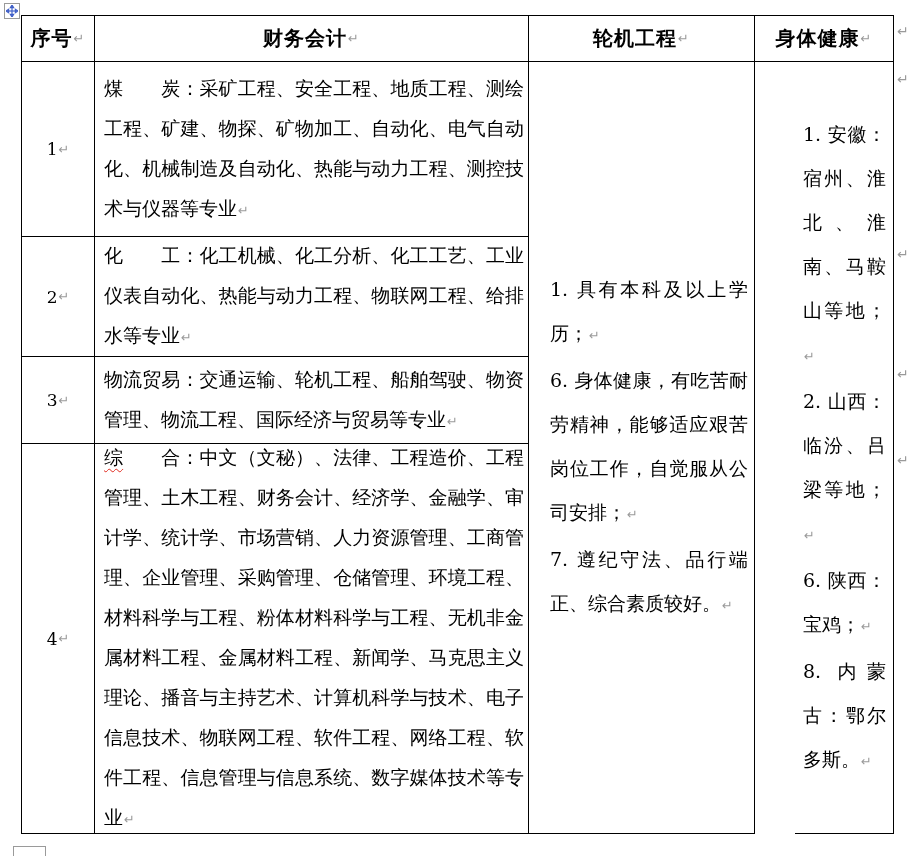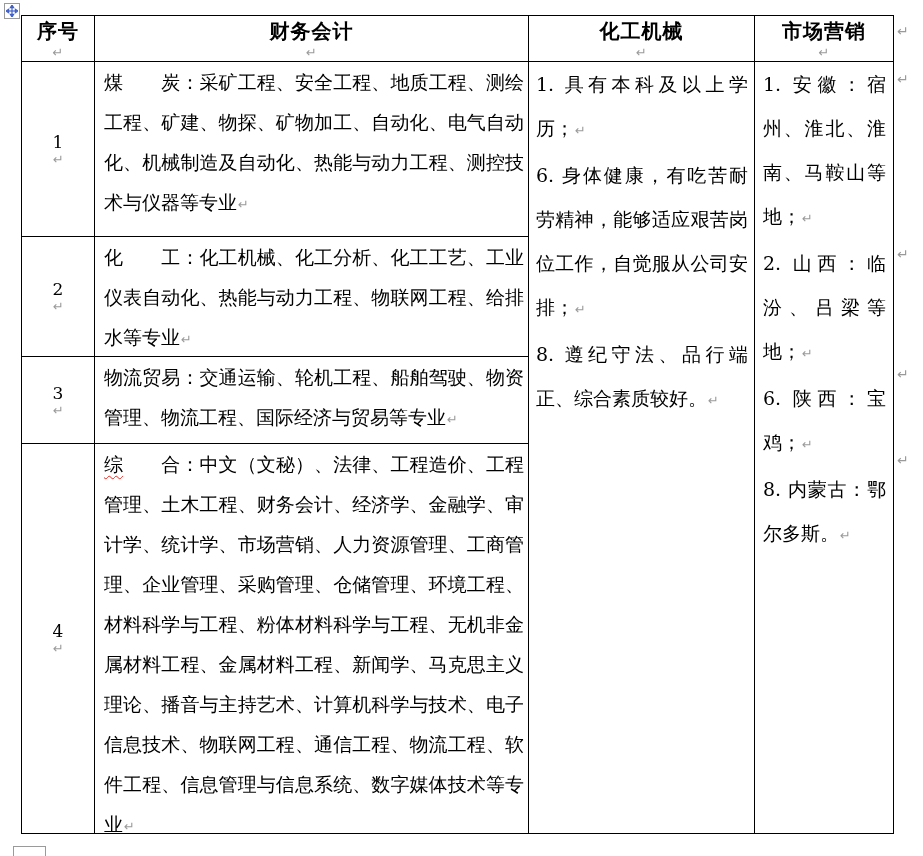--- a/index.html
+++ b/index.html
@@ -26,21 +26,21 @@
   
   .doc-table{
     position:absolute;left:21px;top:15px;width:872px;height:818px;
     display:grid;box-sizing:content-box;
     grid-template-columns:73px 434px 226px 139px;
     grid-template-rows:46px 175px 120px 87px 390px;
     border-top:1px solid #000;border-left:1px solid #000;
   }
   .cell{
     border-right:1px solid #000;border-bottom:1px solid #000;
-    box-sizing:border-box;overflow:hidden;flex-direction:column;
+    box-sizing:border-box;overflow:hidden;
   }
   .hcell{
     display:flex;align-items:center;justify-content:center;
     font-weight:bold;font-size:20px;letter-spacing:1px;
   }
   .seq{
     display:flex;align-items:center;justify-content:center;
     font-size:17px;
   }
   .poscell{display:flex;align-items:center;}
@@ -48,21 +48,21 @@
     width:100%;padding:0 4px 0 9px;box-sizing:border-box;
     font-size:19px;line-height:40px;
     text-align:justify;text-justify:inter-character;
   }
   .bigcell{display:flex;align-items:center;}
   .bigcell .inner{
     width:100%;box-sizing:border-box;
     font-size:19px;line-height:44px;
     text-align:justify;text-justify:inter-character;
   }
-  .cond .inner{padding:0 6px 0 7px;}
+  .cond .inner{padding:0 6px 0 7px;margin-left:14px;}
   .loc  .inner{padding:0 7px 0 8px;}
 
   .b{font-weight:normal;}
   .wavy{
     text-decoration-line:underline;text-decoration-style:wavy;
     text-decoration-color:#e02b20;text-decoration-thickness:1px;
     text-underline-offset:4px;text-decoration-skip-ink:none;
   }
   .pmark{
     color:#9a9a9a;font-size:13px;
@@ -101,25 +101,25 @@
 
     <div class="cell hcell" style="grid-row:1;grid-column:1;">
       <span>序号</span>
         <span class="pmark">↵</span>
     </div>
     <div class="cell hcell" style="grid-row:1;grid-column:2;">
       <span>财务会计</span>
         <span class="pmark">↵</span>
     </div>
     <div class="cell hcell" style="grid-row:1;grid-column:3;">
-      <span>化工机械</span>
+      <span>轮机工程</span>
         <span class="pmark">↵</span>
     </div>
     <div class="cell hcell" style="grid-row:1;grid-column:4;">
-      <span>市场营销</span>
+      <span>身体健康</span>
         <span class="pmark">↵</span>
     </div>
 
     <div class="cell seq" style="grid-row:2;grid-column:1;">
       <span>1</span>
         <span class="pmark">↵</span>
     </div>
     <div class="cell seq" style="grid-row:3;grid-column:1;">
       <span>2</span>
         <span class="pmark">↵</span>
@@ -136,32 +136,32 @@
     <div class="cell poscell" style="grid-row:2;grid-column:2;">
       <div class="inner"><span class="b">煤　　炭：</span><span>采矿工程、安全工程、地质工程、测绘工程、矿建、物探、矿物加工、</span><span class="b">自动化、电气自动化、机械制造及自动化、</span><span>热能与动力工程、测控技术与仪器等专业</span><span class="pmark">↵</span></div>
     </div>
     <div class="cell poscell" style="grid-row:3;grid-column:2;">
       <div class="inner"><span class="b">化　　工：</span><span>化工机械、化工分析、化工工艺、工业仪表自动化、热能与动力工程、</span><span class="b">物联网工程、</span><span>给排水等专业</span><span class="pmark">↵</span></div>
     </div>
     <div class="cell poscell" style="grid-row:4;grid-column:2;align-items:center;">
       <div class="inner"><span class="b">物流贸易：</span><span>交通运输、轮机工程、船舶驾驶、物资管理、物流工程、国际经济与贸易等专业</span><span class="pmark">↵</span></div>
     </div>
     <div class="cell poscell" style="grid-row:5;grid-column:2;">
-      <div class="inner"><span class="b wavy">综</span><span class="b">　　合：</span><span>中文（文秘）、法律、工程造价、工程管理、土木工程、财务会计、经济学、金融学、审计学、统计学、市场营销、人力资源管理、工商管理、企业管理、采购管理、仓储管理、环境工程、材料科学与工程、粉体材料科学与工程、无机非金属材料工程、金属材料工程、新闻学、马克思主义理论、播音与主持艺术、计算机科学与技术、</span><span class="b">电子信息技术、物联网工程、通信工程、物流工程、软件工程、信息管理与信息系统、数字媒体技术等专业</span><span class="pmark">↵</span></div>
+      <div class="inner"><span class="b wavy">综</span><span class="b">　　合：</span><span>中文（文秘）、法律、工程造价、工程管理、土木工程、财务会计、经济学、金融学、审计学、统计学、市场营销、人力资源管理、工商管理、企业管理、采购管理、仓储管理、环境工程、材料科学与工程、粉体材料科学与工程、无机非金属材料工程、金属材料工程、新闻学、马克思主义理论、播音与主持艺术、计算机科学与技术、</span><span class="b">电子信息技术、物联网工程、软件工程、网络工程、软件工程、信息管理与信息系统、数字媒体技术等专业</span><span class="pmark">↵</span></div>
     </div>
 
     <div class="cell bigcell cond" style="grid-row:2 / span 4;grid-column:3;">
       <div class="inner">
           <div><span>1. 具有本科及以上学历；</span><span class="pmark">↵</span></div>
           <div><span>6. 身体健康，有吃苦耐劳精神，能够适应艰苦岗位工作，自觉服从公司安排；</span><span class="pmark">↵</span></div>
-          <div><span>8. 遵纪守法、品行端正、综合素质较好。</span><span class="pmark">↵</span></div>
+          <div><span>7. 遵纪守法、品行端正、综合素质较好。</span><span class="pmark">↵</span></div>
         </div>
     </div>
 
-    <div class="cell bigcell loc" style="grid-row:2 / span 4;grid-column:4;">
+    <div class="cell bigcell loc" style="grid-row:2 / span 4;grid-column:4;margin-left:40px;">
       <div class="inner">
           <div><span>1. 安徽：宿州、淮北、淮南、马鞍山等地；</span><span class="pmark">↵</span></div>
           <div><span>2. 山西：临汾、吕梁等地；</span><span class="pmark">↵</span></div>
           <div><span>6. 陕西：宝鸡；</span><span class="pmark">↵</span></div>
           <div><span>8. 内蒙古：鄂尔多斯。</span><span class="pmark">↵</span></div>
         </div>
     </div>
 
   </div>
 

